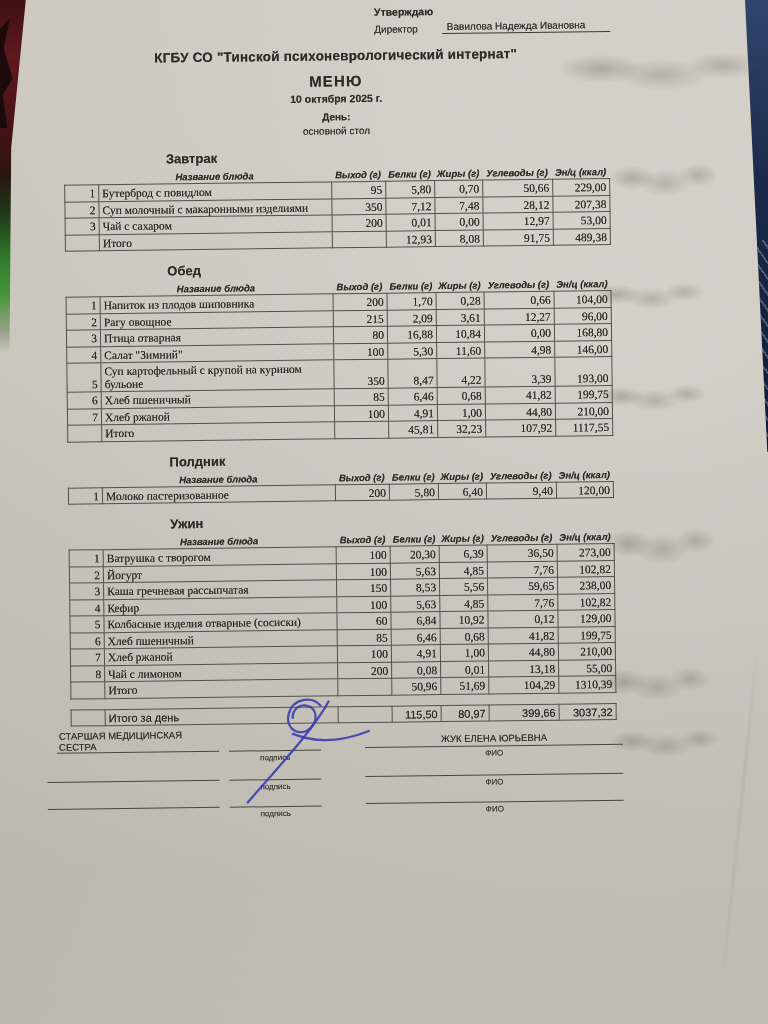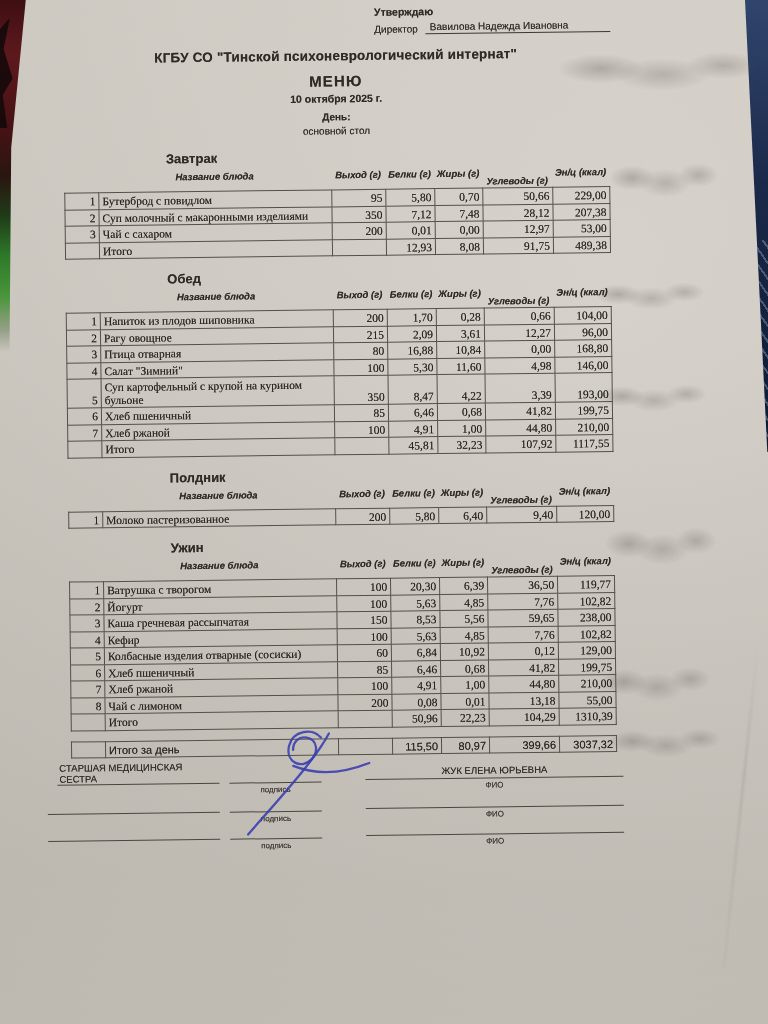--- a/index.html
+++ b/index.html
@@ -30,33 +30,33 @@
       radial-gradient(ellipse 30% 45% at 22% 45%, rgba(95,90,82,.32), transparent 70%),
       radial-gradient(ellipse 34% 50% at 52% 58%, rgba(95,90,82,.26), transparent 70%),
       radial-gradient(ellipse 26% 42% at 82% 38%, rgba(95,90,82,.28), transparent 70%);}
   
   .doc{position:absolute;left:62px;top:6px;width:546px;
     transform:rotate(-0.7deg);transform-origin:300px 0;
     text-shadow:0 0 .4px rgba(44,41,36,.65);}
   .approve{margin-left:312px;width:236px;}
   .approve-title{font-size:10.5px;font-weight:700;}
   .director-row{display:flex;align-items:flex-end;font-size:10px;margin-top:4px;}
-  .director-label{margin-right:7px;white-space:nowrap;}
+  .director-label{margin-right:24px;white-space:nowrap;}
   .director-name{flex:1;border-bottom:1px solid #3c3933;padding:0 2px 1px 5px;white-space:nowrap;}
   .org{margin-top:13px;text-align:center;font-weight:700;font-size:13.5px;letter-spacing:.2px;}
   .menu-title{margin-top:9px;text-align:center;font-weight:700;font-size:15px;letter-spacing:1.2px;}
   .menu-date{margin-top:3px;text-align:center;font-weight:700;font-size:10.5px;}
   .day-label{margin-top:7px;text-align:center;font-weight:700;font-size:10px;}
   .diet-type{margin-top:3px;text-align:center;font-size:10px;}
   .meal{margin-top:13px;}
   .meal-title{margin-left:102px;font-weight:700;font-size:13px;}
   .cols{display:flex;margin-top:5px;margin-bottom:1px;font-style:italic;font-weight:700;font-size:9.5px;}
   .cols .c{text-align:center;white-space:nowrap;overflow:visible;}
   .cnum{width:34px;} .cdish{width:233px;} .cout{width:54px;} .cprot{width:49px;}
-  .cfat{width:48px;} .ccarb{width:70px;margin-top:8px;} .cen{width:57px;}
+  .cfat{width:48px;} .ccarb{width:70px;} .cen{width:57px;}
   table.meal-table{width:546px;border-collapse:collapse;table-layout:fixed;
     font-family:"Liberation Serif",serif;}
   table.meal-table td{border:1px solid #55504a;font-size:11.5px;line-height:12.5px;
     padding:2px 3px 1px;color:#262420;vertical-align:bottom;}
   col.w-num{width:34px;} col.w-dish{width:233px;} col.w-out{width:54px;}
   col.w-prot{width:49px;} col.w-fat{width:48px;} col.w-carb{width:70px;} col.w-en{width:57px;}
   td.num{text-align:right;padding-right:4px;}
   td.dish{text-align:left;}
   td.out,td.val{text-align:right;padding-right:4px;}
   table.day-total{margin-top:10px;}
@@ -323,21 +323,21 @@
             <col class="w-en">
           </colgroup>
         <tbody>
             <tr>
               <td class="num">1</td>
               <td class="dish">Ватрушка с творогом</td>
               <td class="out">100</td>
               <td class="val">20,30</td>
               <td class="val">6,39</td>
               <td class="val">36,50</td>
-              <td class="val">119,77</td>
+              <td class="val">273,00</td>
             </tr>
             <tr>
               <td class="num">2</td>
               <td class="dish">Йогурт</td>
               <td class="out">100</td>
               <td class="val">5,63</td>
               <td class="val">4,85</td>
               <td class="val">7,76</td>
               <td class="val">102,82</td>
             </tr>
@@ -393,21 +393,21 @@
               <td class="val">0,08</td>
               <td class="val">0,01</td>
               <td class="val">13,18</td>
               <td class="val">55,00</td>
             </tr>
             <tr>
               <td class="num"></td>
               <td class="dish">Итого</td>
               <td class="out"></td>
               <td class="val">50,96</td>
-              <td class="val">22,23</td>
+              <td class="val">51,69</td>
               <td class="val">104,29</td>
               <td class="val">1310,39</td>
             </tr>
           </tbody>
       </table>
     </div>
 
     <table class="meal-table day-total">
       <colgroup>
           <col class="w-num">

